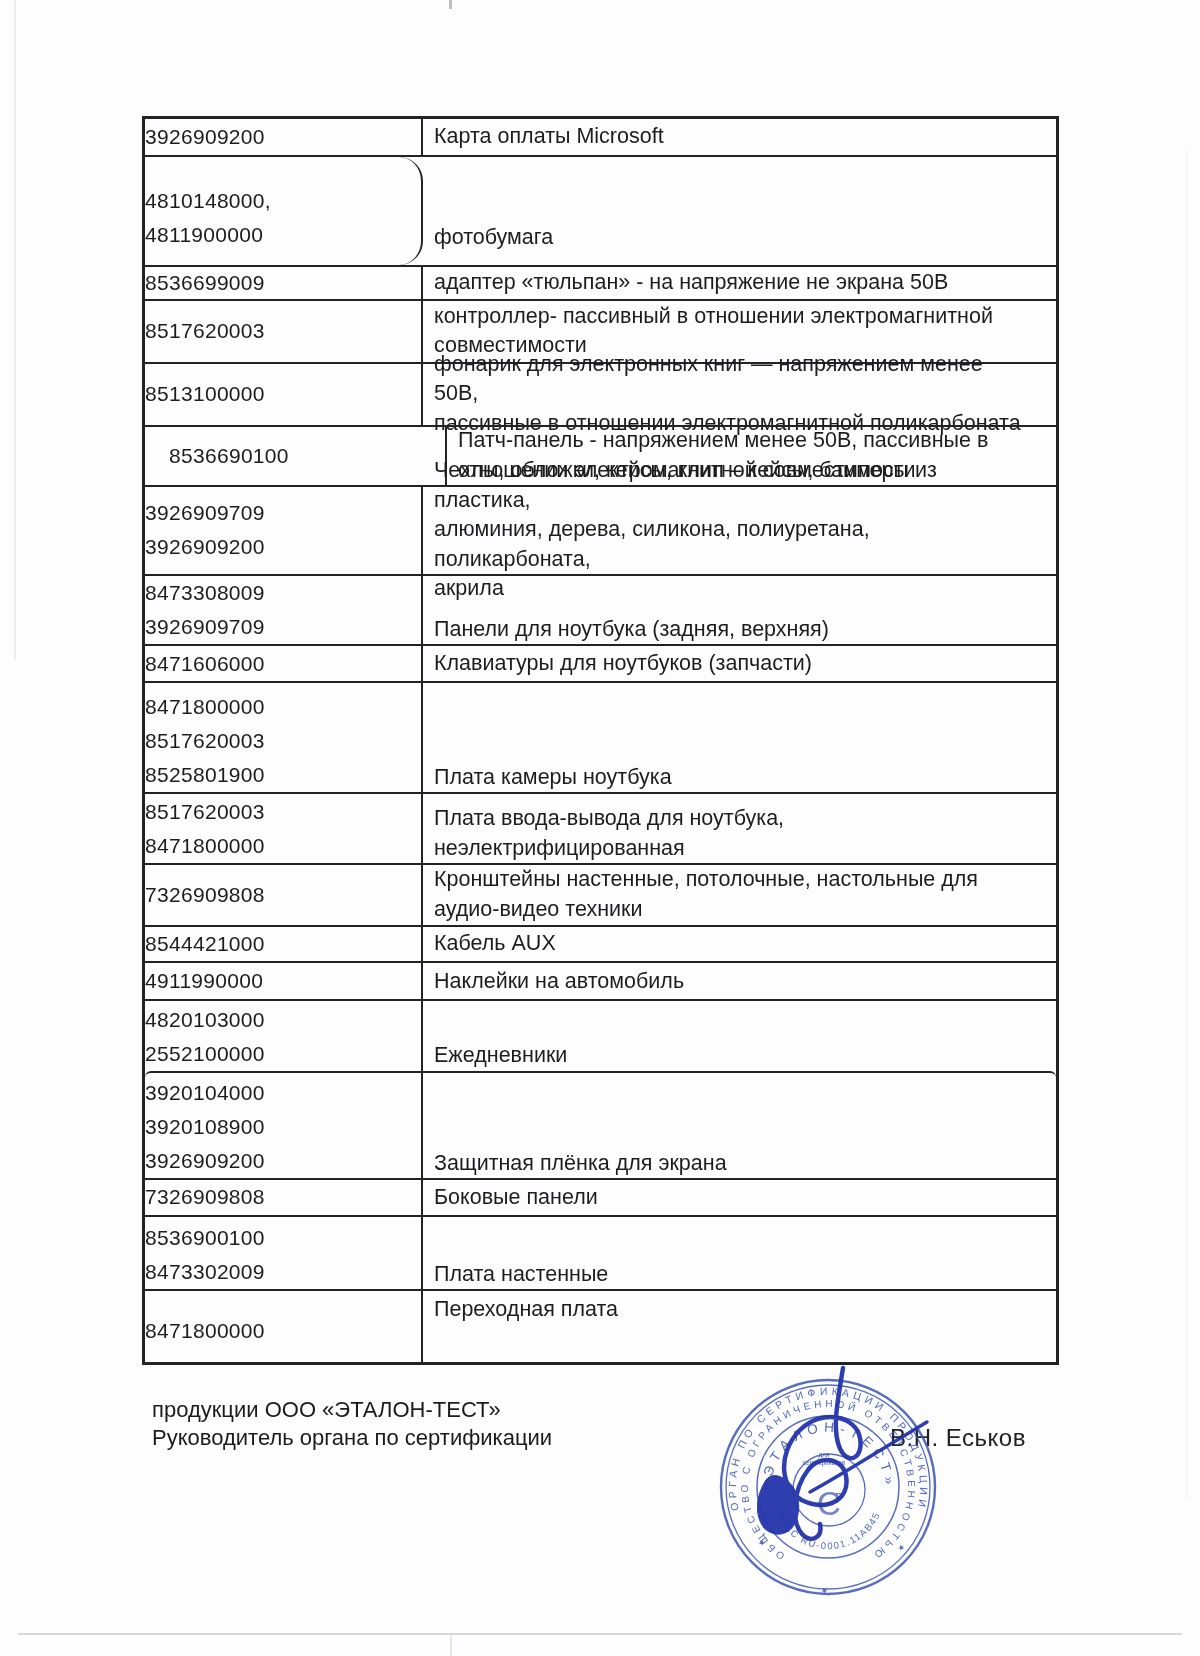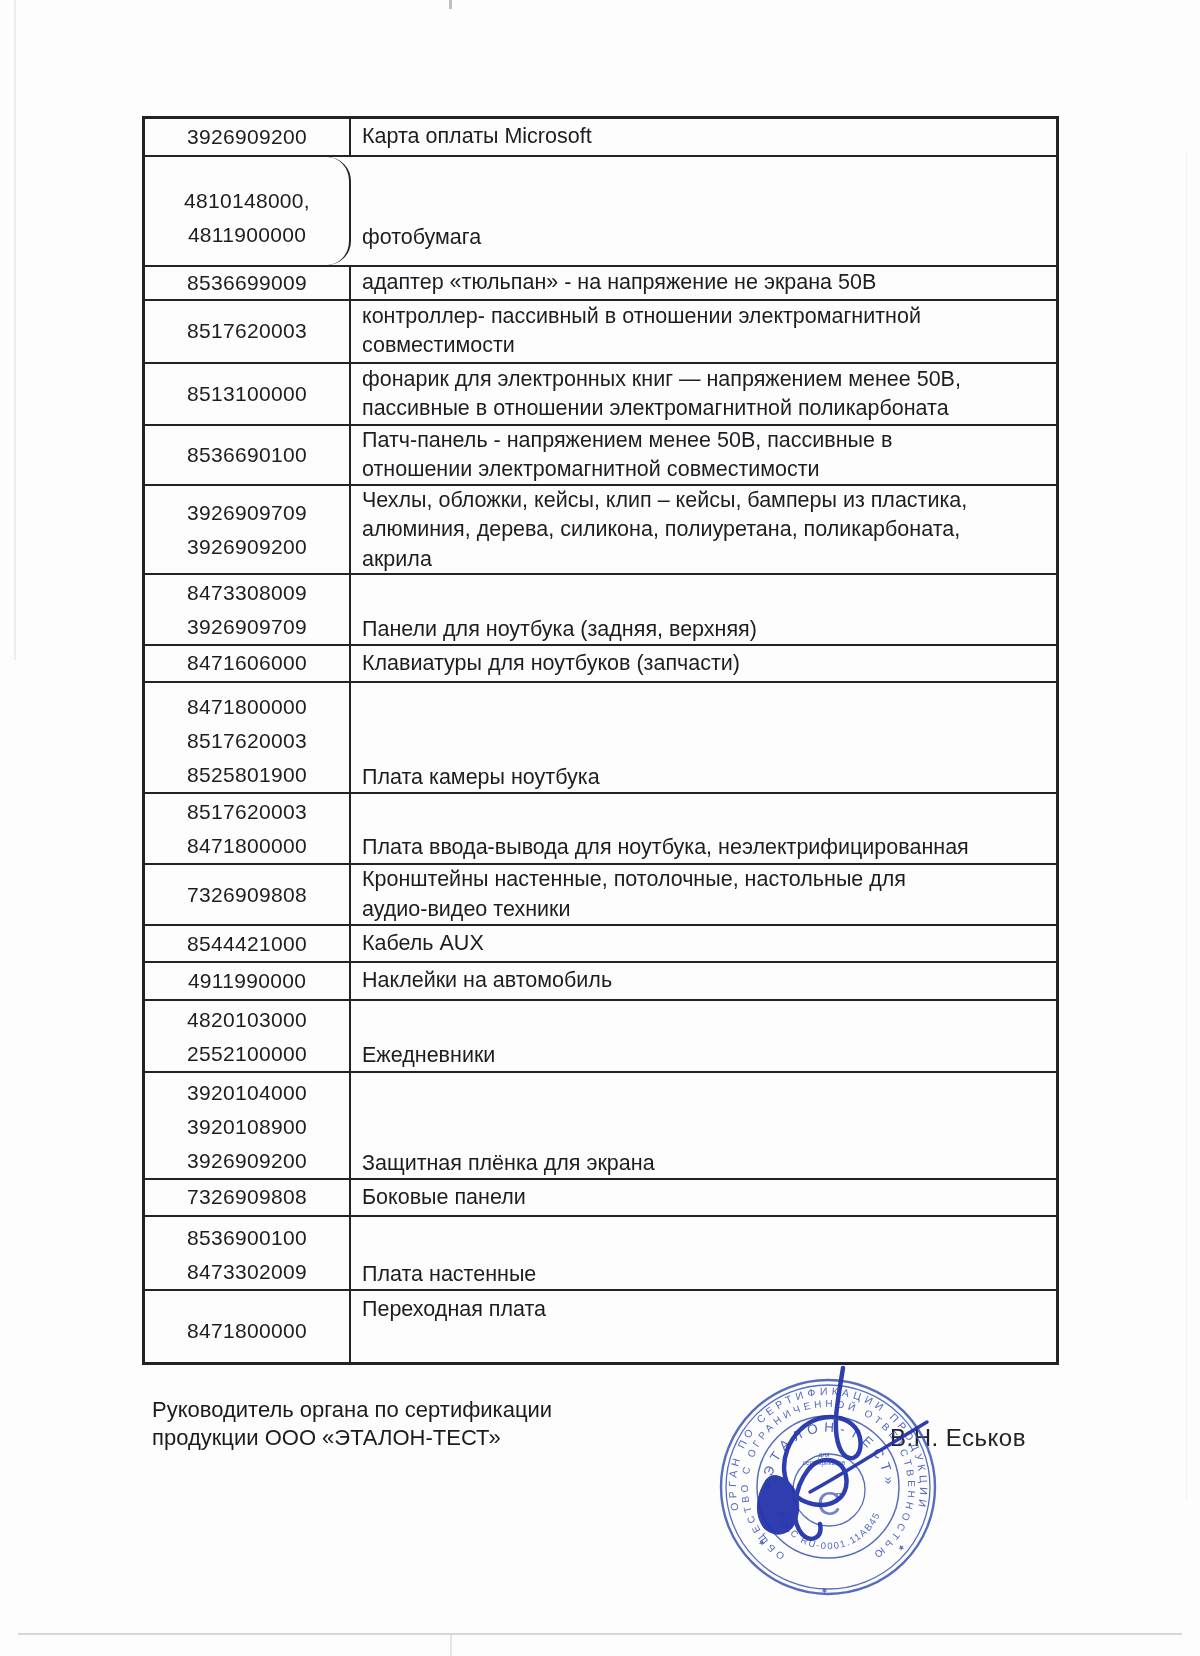--- a/index.html
+++ b/index.html
@@ -11,22 +11,22 @@
   }
   
   .codes-table{
     position:absolute;left:142px;top:116px;width:917px;height:1249px;
     border:3px solid #222326;box-sizing:border-box;
     display:flex;flex-direction:column;background:transparent;
   }
   .t-row{display:flex;box-sizing:border-box;border-top:2px solid #222326;}
   .t-row:first-child{border-top:none;}
   .cell-codes{
-    width:206px;flex:none;box-sizing:border-box;border-right:2px solid #222326;
-    display:flex;flex-direction:column;align-items:center;overflow:visible;
+    width:278px;flex:none;box-sizing:border-box;border-right:2px solid #222326;
+    display:flex;flex-direction:column;align-items:flex-start;overflow:visible;
   }
   .cell-desc{
     flex:1;box-sizing:border-box;display:flex;flex-direction:column;
     padding-left:11px;padding-right:26px;overflow:visible;
   }
   .code-line{font-size:21px;line-height:34px;white-space:nowrap;letter-spacing:.3px;}
   .desc-text{font-size:21.5px;line-height:29.5px;white-space:pre-line;}
   .v-center .cell-codes,.v-center .cell-desc{justify-content:center;}
   .v-bottom .cell-codes,.v-bottom .cell-desc{justify-content:flex-end;}
   .v-split .cell-codes{justify-content:flex-end;padding-bottom:14px;}
@@ -97,21 +97,21 @@
       </div>
       <div class="t-row v-center" style="height: 63px;">
         <div class="cell-codes">
           <div class="code-line">8513100000</div>
         </div>
         <div class="cell-desc">
           <div class="desc-text">фонарик для электронных книг — напряжением менее 50В,
 пассивные в отношении электромагнитной поликарбоната</div>
         </div>
       </div>
-      <div class="t-row v-center" style="height: 60px;">
+      <div class="t-row v-center" style="height: 60px; padding-left: 24px;">
         <div class="cell-codes">
           <div class="code-line">8536690100</div>
         </div>
         <div class="cell-desc">
           <div class="desc-text">Патч-панель - напряжением менее 50В, пассивные в
 отношении электромагнитной совместимости</div>
         </div>
       </div>
       <div class="t-row v-center" style="height: 89px;">
         <div class="cell-codes">
@@ -187,21 +187,21 @@
       </div>
       <div class="t-row v-bottom" style="height: 72px;">
         <div class="cell-codes">
           <div class="code-line">4820103000</div>
           <div class="code-line">2552100000</div>
         </div>
         <div class="cell-desc">
           <div class="desc-text">Ежедневники</div>
         </div>
       </div>
-      <div class="t-row v-bottom" style="height: 108px;">
+      <div class="t-row v-bottom" style="height: 108px; border-radius: 6px;">
         <div class="cell-codes">
           <div class="code-line">3920104000</div>
           <div class="code-line">3920108900</div>
           <div class="code-line">3926909200</div>
         </div>
         <div class="cell-desc">
           <div class="desc-text">Защитная плёнка для экрана</div>
         </div>
       </div>
       <div class="t-row v-center" style="height: 37px;">
@@ -225,22 +225,22 @@
         <div class="cell-codes">
           <div class="code-line">8471800000</div>
         </div>
         <div class="cell-desc">
           <div class="desc-text">Переходная плата</div>
         </div>
       </div>
     </div>
 
   <div class="footer-title">
+    <div>продукции ООО «ЭТАЛОН-ТЕСТ»</div>
     <div>Руководитель органа по сертификации</div>
-    <div>продукции ООО «ЭТАЛОН-ТЕСТ»</div>
   </div>
   <div class="signatory-name">В.Н. Еськов</div>
 
   <svg class="stamp-svg" width="345" height="295" viewBox="0 0 345 295">
     <defs>
       <path id="arcOuter" d="M 108,214 A 92,92 0 1 1 238,214" fill="none"></path>
       <path id="ringCompany" d="M 173,229 A 80,80 0 1 1 173,69 A 80,80 0 1 1 173,229" fill="none"></path>
       <path id="arcInnerTop" d="M 119,169 A 57,57 0 1 1 227,169" fill="none"></path>
       <path id="arcInnerBottom" d="M 119,170 A 56,56 0 0 0 227,170" fill="none"></path>
     </defs>

